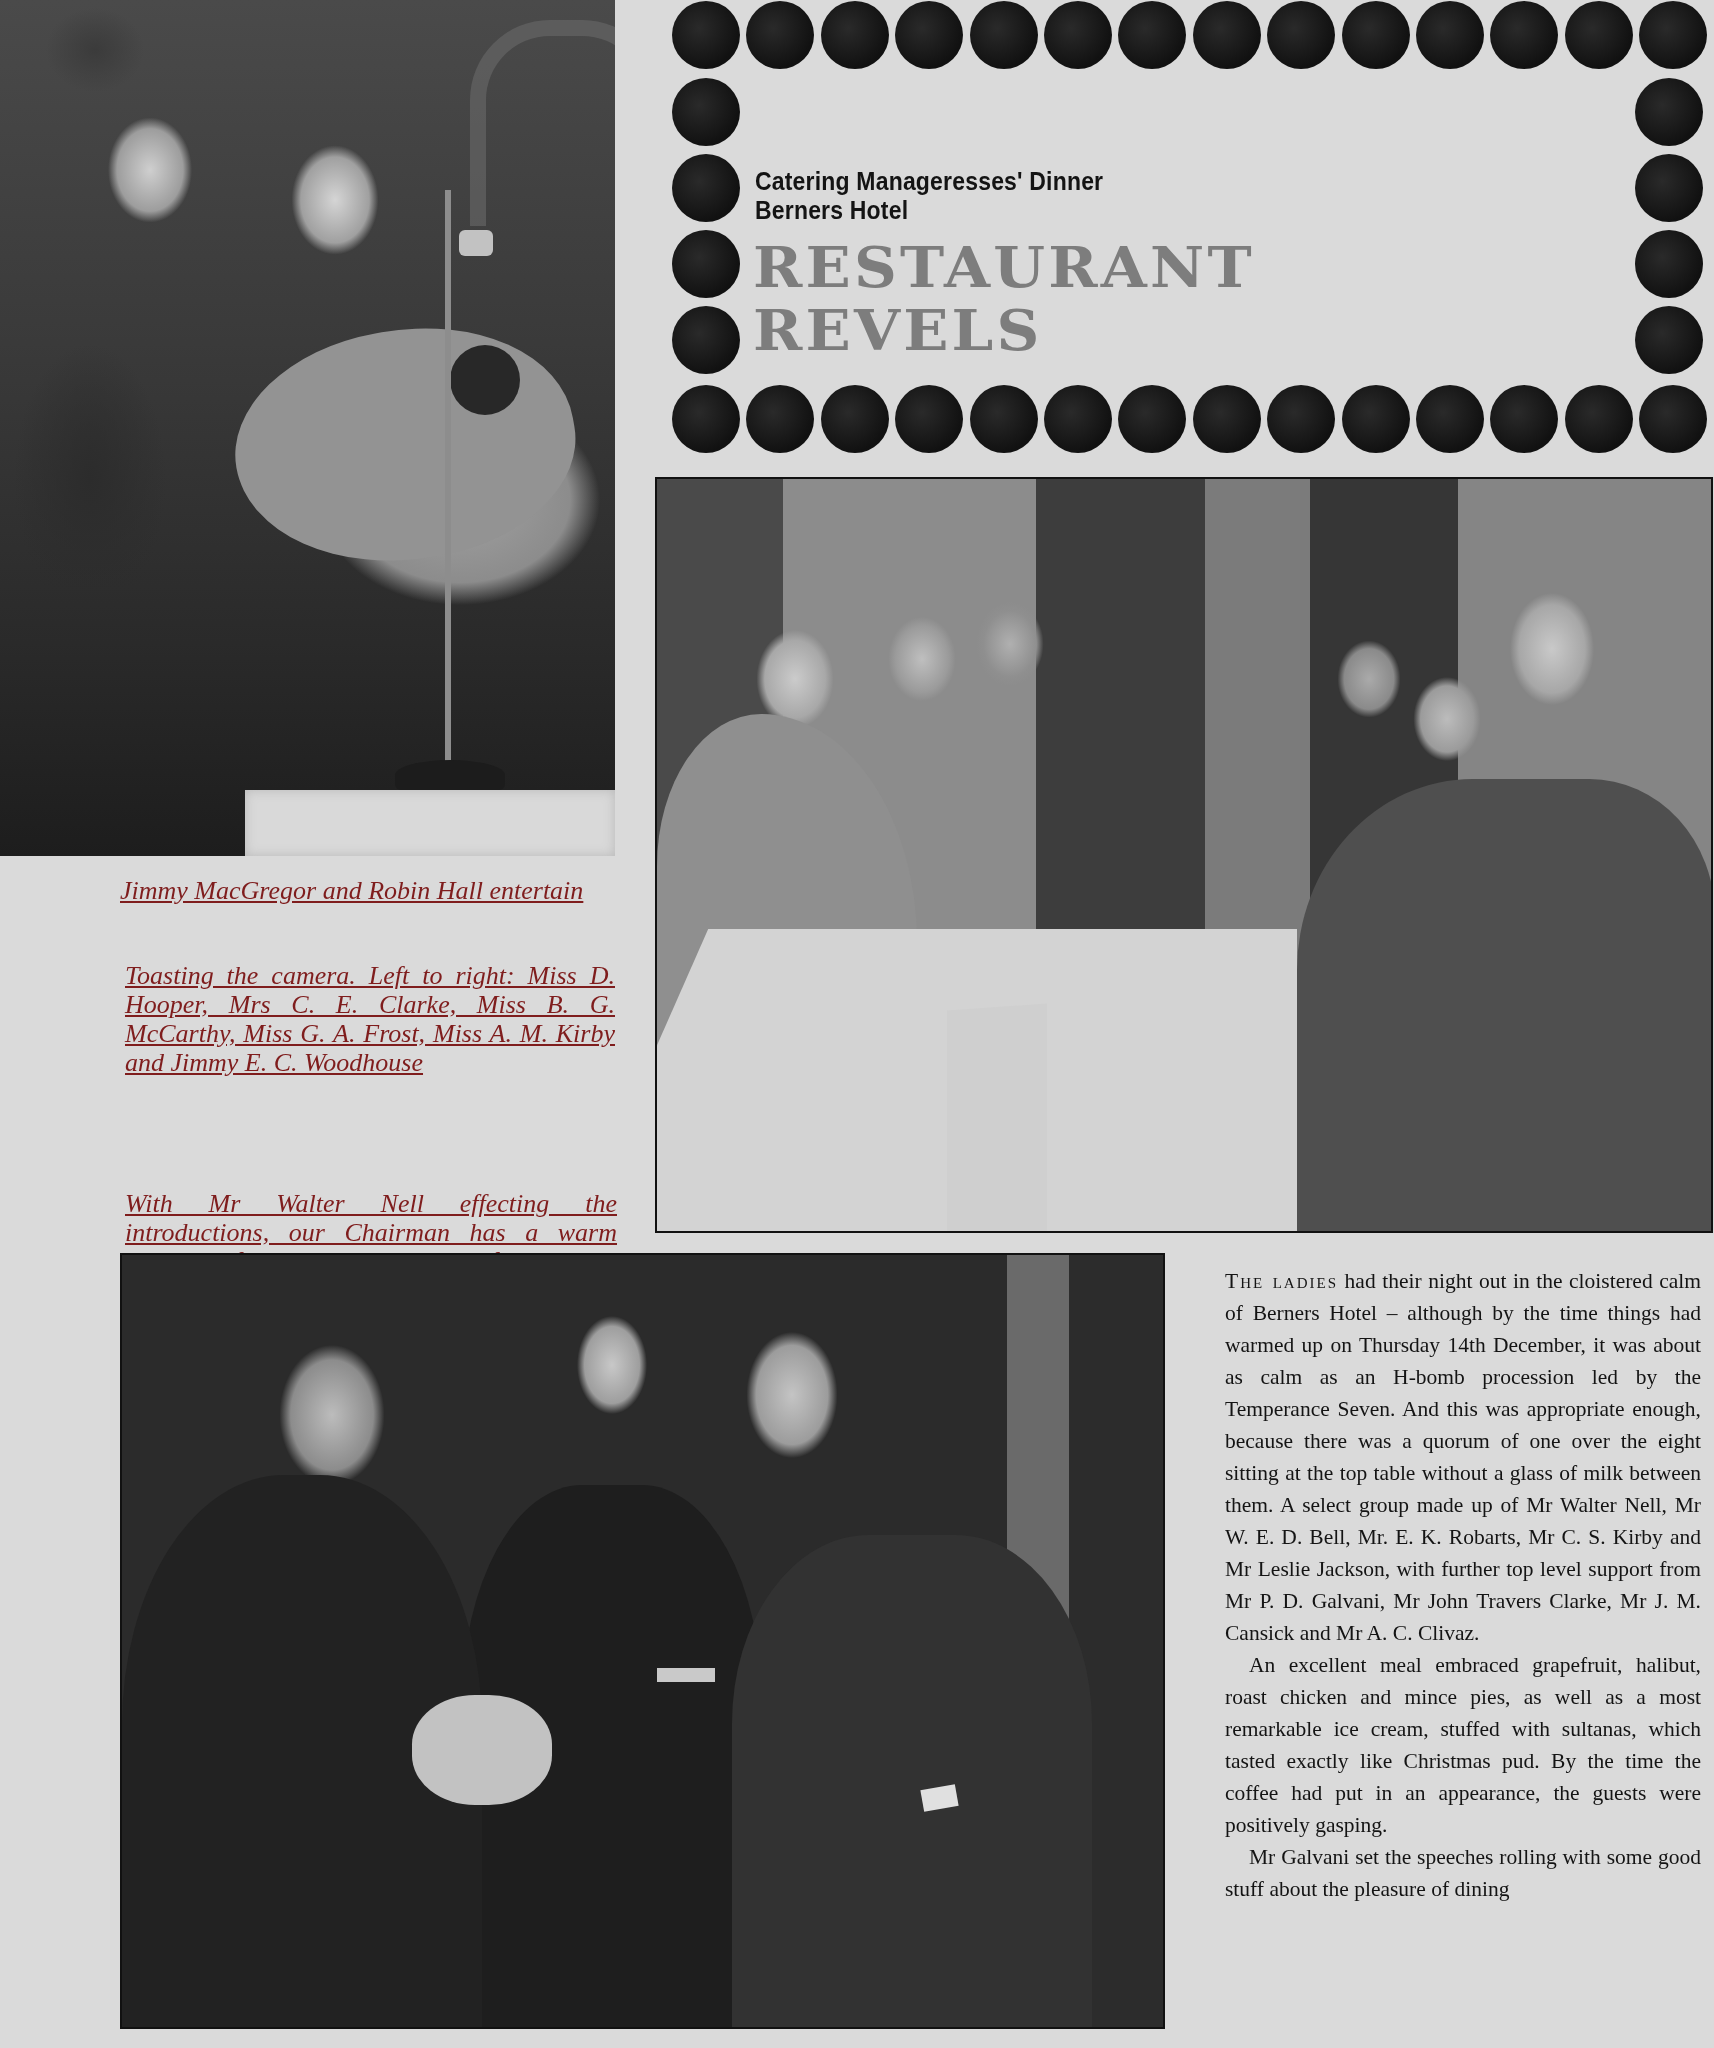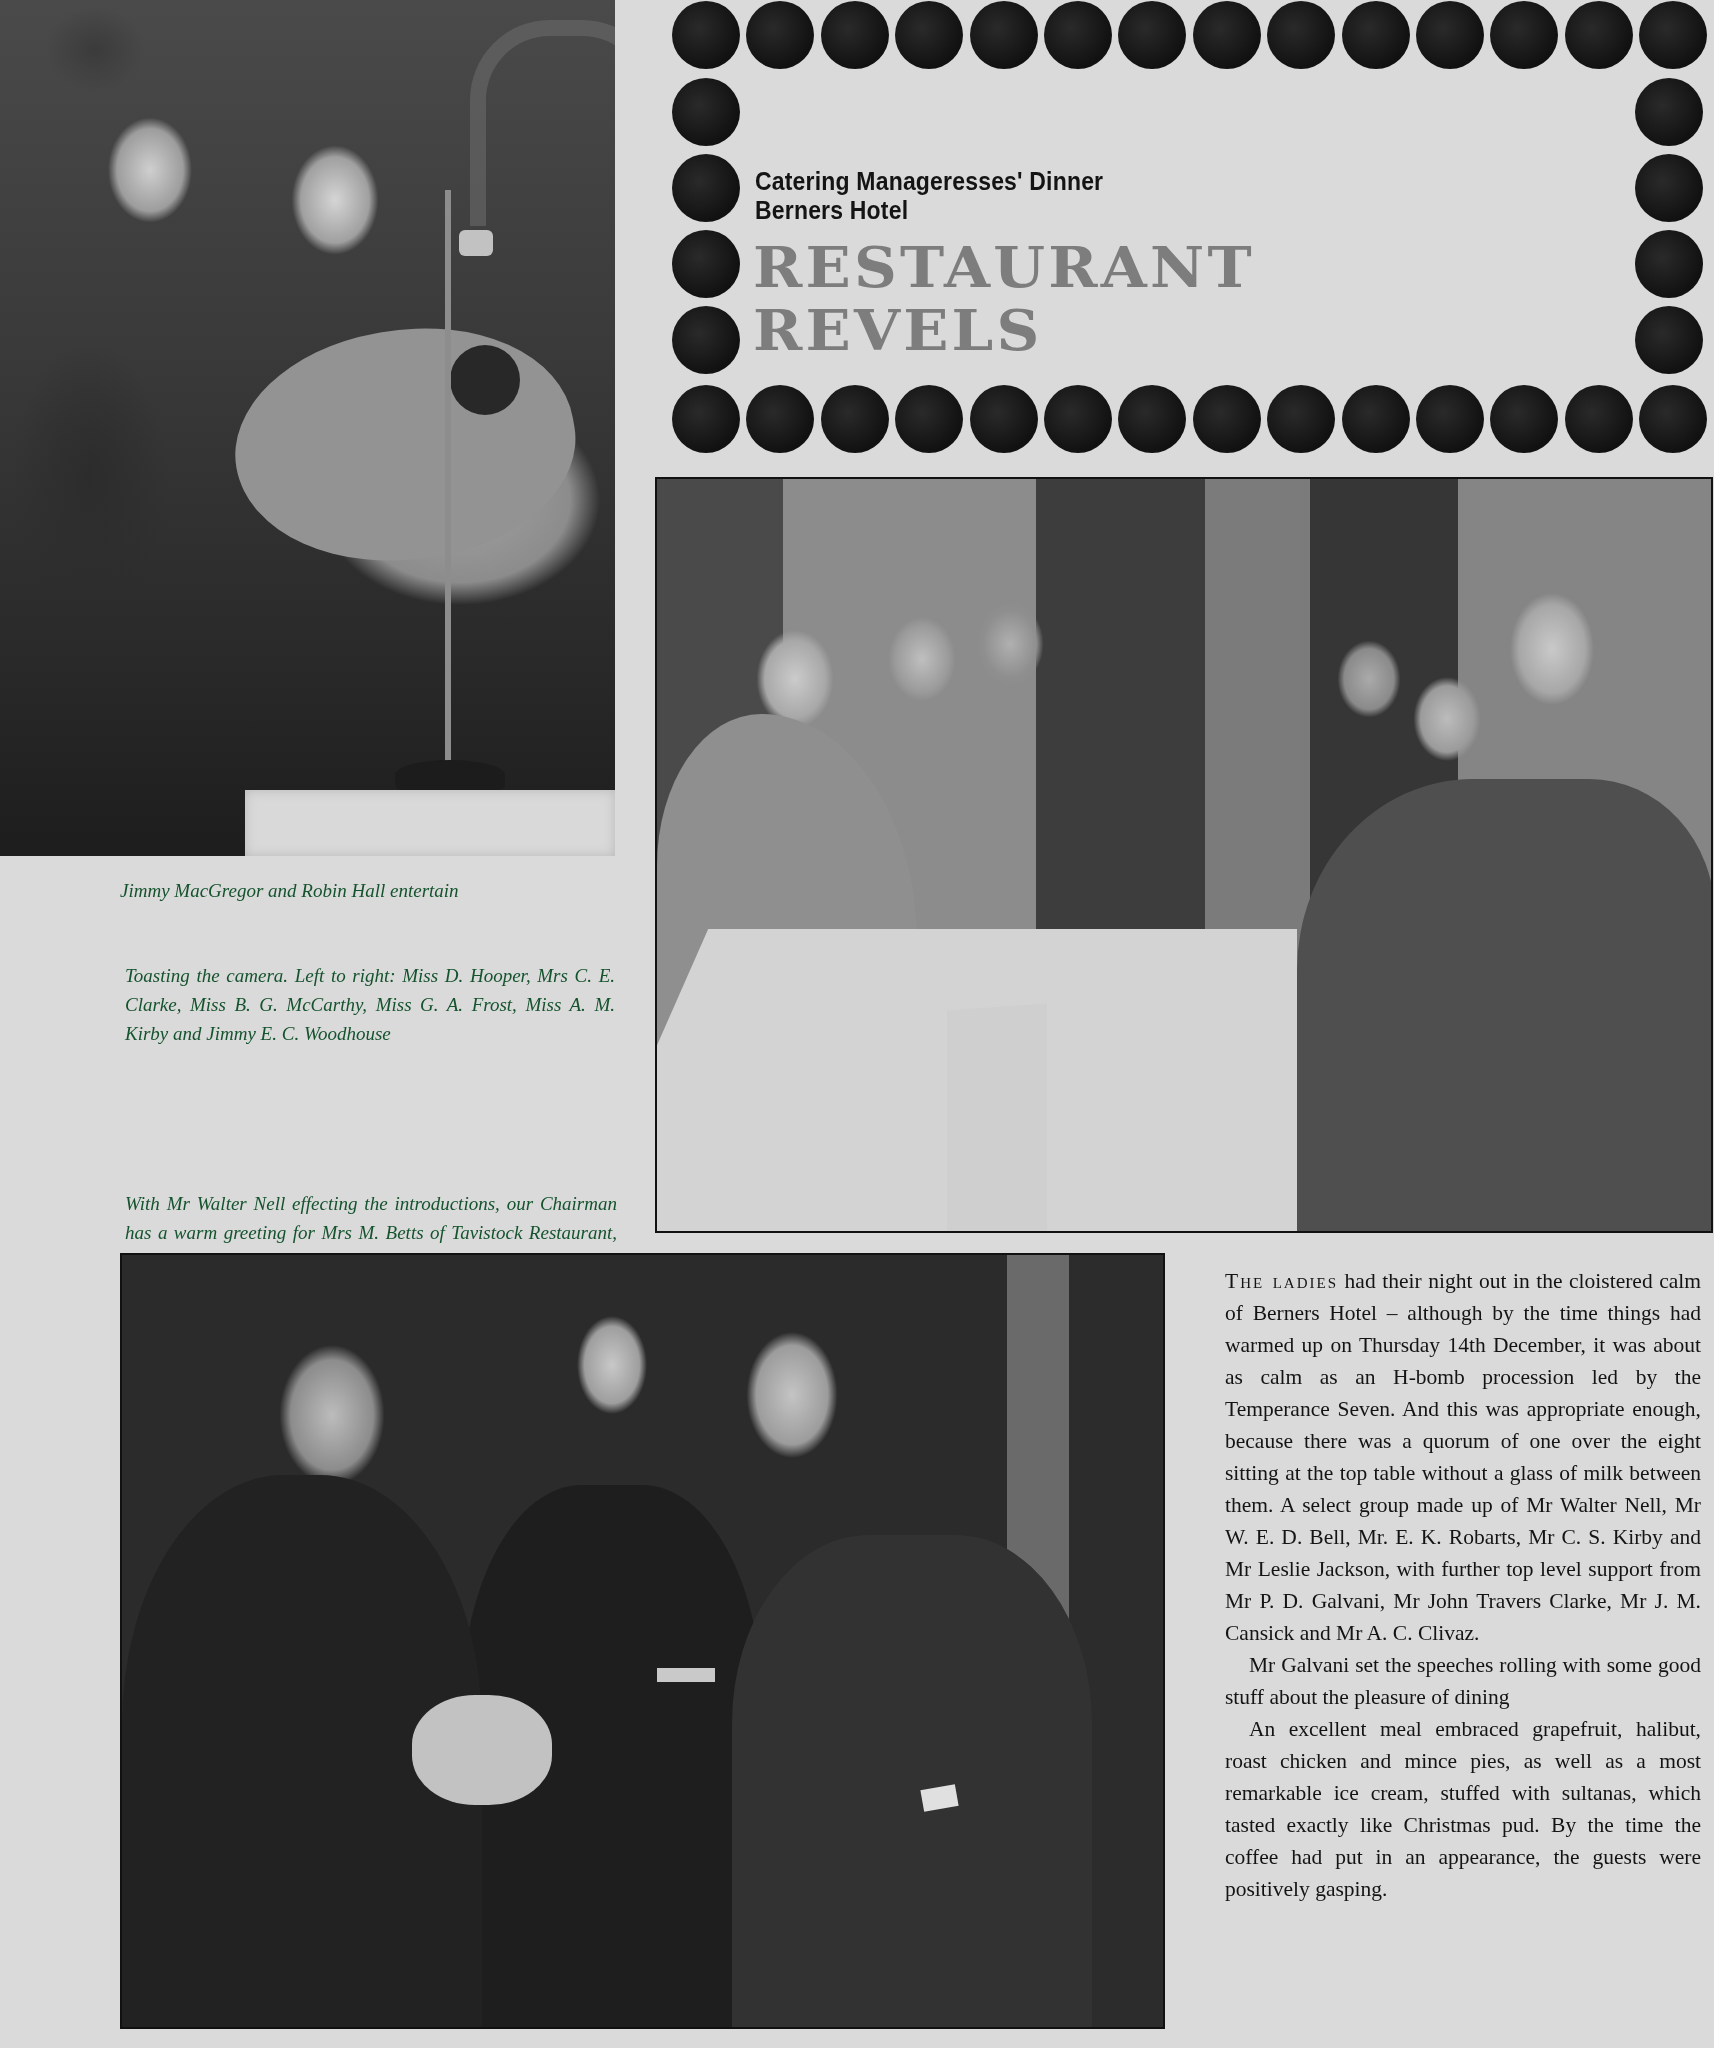--- a/index.html
+++ b/index.html
@@ -124,22 +124,22 @@
   }
   #headline {
     position: absolute; left: 753px; top: 236px;
     font-family: "DejaVu Serif", "Liberation Serif", serif;
     font-weight: bold; font-size: 56px; line-height: 63px; color: #7d7d7d;
     letter-spacing: 3px; transform: scaleX(1.06); transform-origin: left top;
   }
 
   
   .caption {
-    position: absolute; font-style: italic; font-size: 19px; line-height: 29px; color: #14532d;
-    text-align: justify; text-align-last: left;
+    position: absolute; font-style: italic; font-size: 26px; line-height: 29px; color: #7f1d1d;
+    text-align: justify; text-align-last: left; text-decoration: underline;
   }
   #caption-musicians { left: 120px; top: 876px; width: 480px; }
   #caption-toast { left: 125px; top: 961px; width: 490px; text-align-last: left; }
   #caption-greeting { left: 125px; top: 1141px; width: 492px; margin-top: 48px; }
 
   
   #article {
     position: absolute; left: 1225px; top: 1265px; width: 476px;
     font-size: 21.5px; line-height: 32px; color: #141414; text-align: justify;
   }
@@ -223,15 +223,15 @@
   <div class="man-mid"></div>
   <div class="man-right"></div>
   <div class="lady"></div>
   <div class="handshake"></div>
   <div class="pocket-sq"></div>
   <div class="pocket-sq2"></div>
 </div>
 
 <div id="article">
   <p><span class="smallcaps">The ladies</span><span> had their night out in the cloistered calm of Berners Hotel – although by the time things had warmed up on Thursday 14th December, it was about as calm as an H-bomb procession led by the Temperance Seven. And this was appropriate enough, because there was a quorum of one over the eight sitting at the top table without a glass of milk between them. A select group made up of Mr Walter Nell, Mr W. E. D. Bell, Mr. E. K. Robarts, Mr C. S. Kirby and Mr Leslie Jackson, with further top level support from Mr P. D. Galvani, Mr John Travers Clarke, Mr J. M. Cansick and Mr A. C. Clivaz.</span></p>
+  <p>An excellent meal embraced grapefruit, halibut, roast chicken and mince pies, as well as a most remarkable ice cream, stuffed with sultanas, which tasted exactly like Christmas pud. By the time the coffee had put in an appearance, the guests were positively gasping.</p>
   <p>Mr Galvani set the speeches rolling with some good stuff about the pleasure of dining</p>
-  <p>An excellent meal embraced grapefruit, halibut, roast chicken and mince pies, as well as a most remarkable ice cream, stuffed with sultanas, which tasted exactly like Christmas pud. By the time the coffee had put in an appearance, the guests were positively gasping.</p>
 </div>
 
 </body></html>

